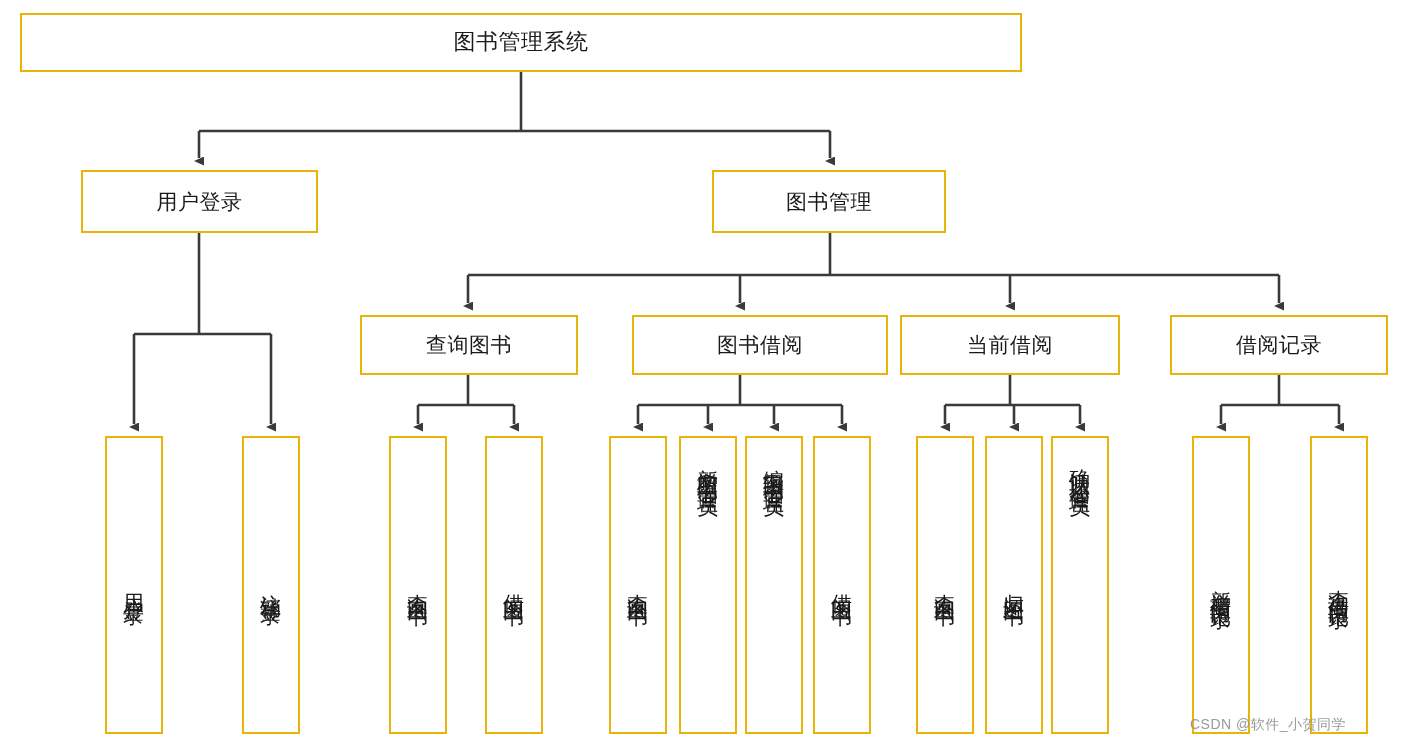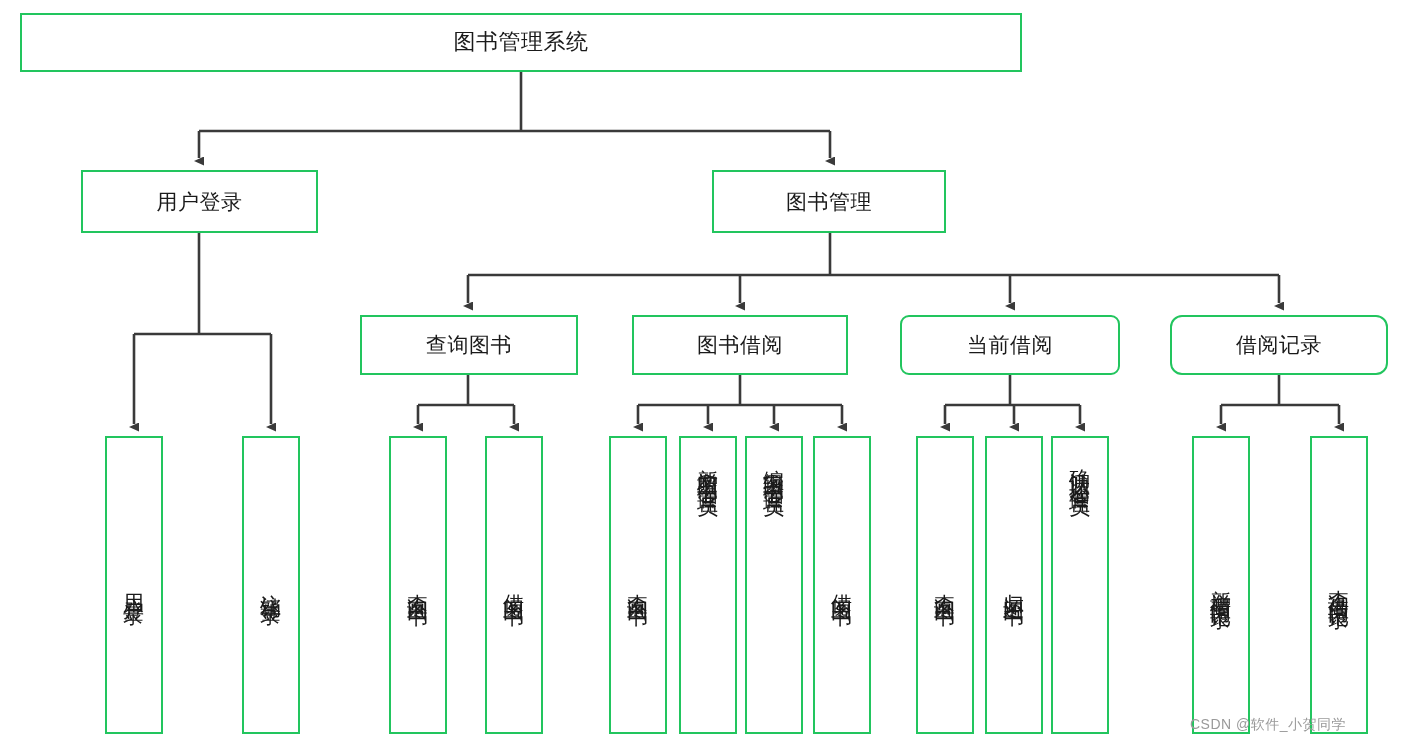--- a/index.html
+++ b/index.html
@@ -23,21 +23,21 @@
     left: 0;
     top: 0;
     width: 1405px;
     height: 747px;
     pointer-events: none;
   }
   .node {
     position: absolute;
     box-sizing: border-box;
     background: #ffffff;
-    border: 2px solid #22c55e;
+    border: 2px solid #eab308;
     display: flex;
     align-items: center;
     justify-content: center;
     color: #1a1a1a;
   }
   .node-label {
     display: block;
     text-align: center;
     letter-spacing: 0.5px;
     line-height: 1.22;
@@ -137,27 +137,27 @@
   <div class="node horizontal" style="left:81px; top:170px; width:237px; height:63px;">
     <span class="node-label">用户登录</span>
   </div>
   <div class="node horizontal" style="left:712px; top:170px; width:234px; height:63px;">
     <span class="node-label">图书管理</span>
   </div>
 
   <div class="node horizontal" style="left:360px; top:315px; width:218px; height:60px;">
     <span class="node-label">查询图书</span>
   </div>
-  <div class="node horizontal" style="left:632px; top:315px; width:216px; height:60px;">
+  <div class="node horizontal" style="left:632px; top:315px; width:256px; height:60px;">
     <span class="node-label">图书借阅</span>
   </div>
-  <div class="node horizontal" style="left:900px; top:315px; width:220px; height:60px;border-radius:9px;">
+  <div class="node horizontal" style="left:900px; top:315px; width:220px; height:60px;">
     <span class="node-label">当前借阅</span>
   </div>
-  <div class="node horizontal" style="left:1170px; top:315px; width:218px; height:60px;border-radius:12px;">
+  <div class="node horizontal" style="left:1170px; top:315px; width:218px; height:60px;">
     <span class="node-label">借阅记录</span>
   </div>
 
   <div class="node vertical centered" style="left:105px; top:436px; width:58px; height:298px;">
     <span class="node-label">用户登录</span>
   </div>
   <div class="node vertical centered" style="left:242px; top:436px; width:58px; height:298px;">
     <span class="node-label">注销登录</span>
   </div>
 

